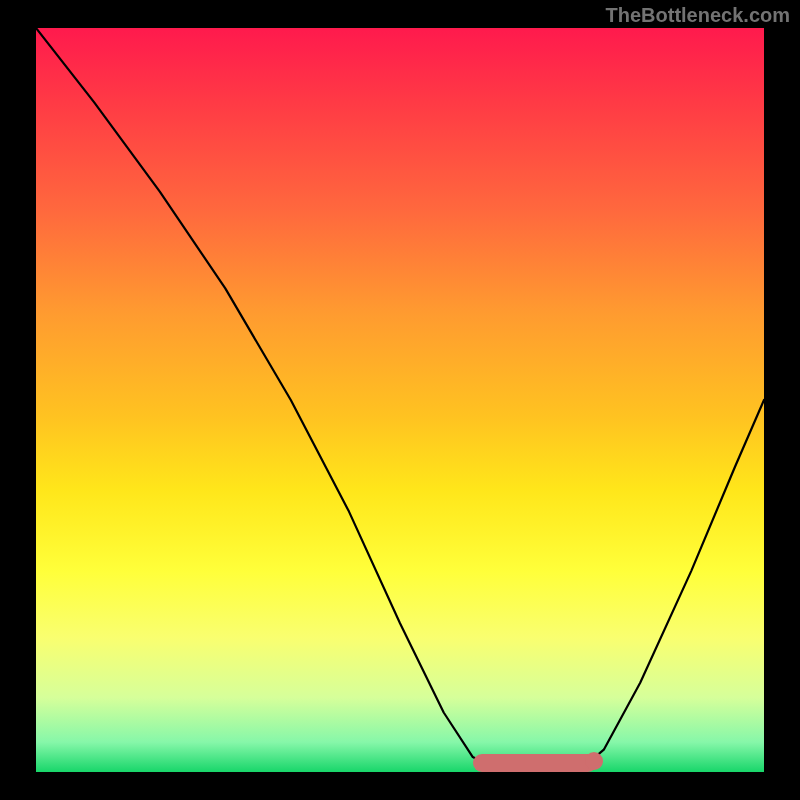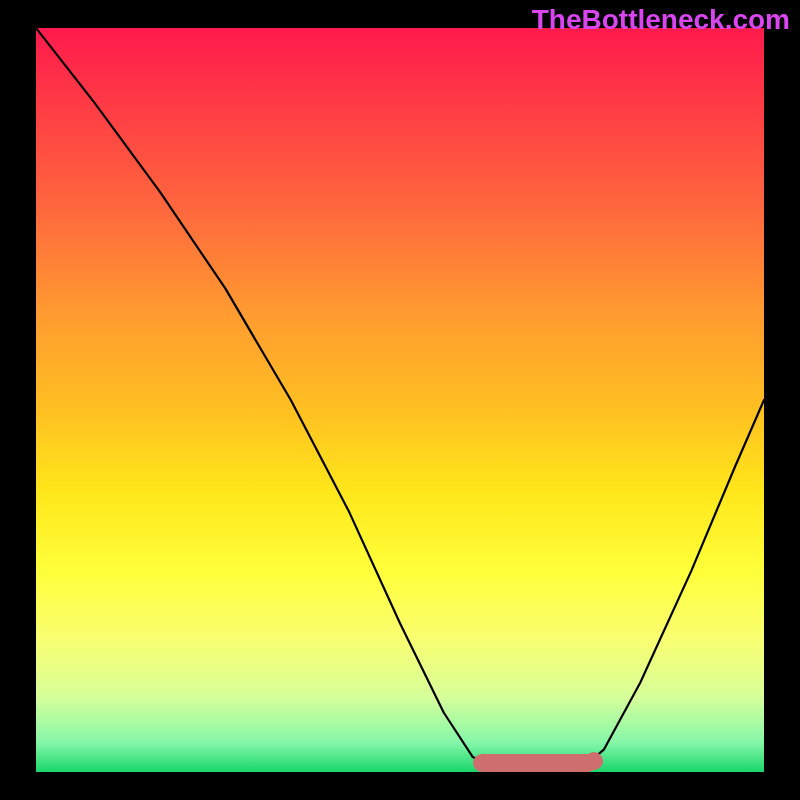--- a/index.html
+++ b/index.html
@@ -12,22 +12,22 @@
   }
   .wrap {
     position: relative;
     width: 800px;
     height: 800px;
   }
   .attribution {
     position: absolute;
     top: 4px;
     right: 10px;
-    color: #d946ef;
-    font-size: 28px;
+    color: #737373;
+    font-size: 20px;
     font-weight: 600;
     z-index: 20;
   }
   .plot-area {
     
     position: absolute;
     left: 36px;
     top: 28px;
     width: 728px;   
     height: 744px;  

